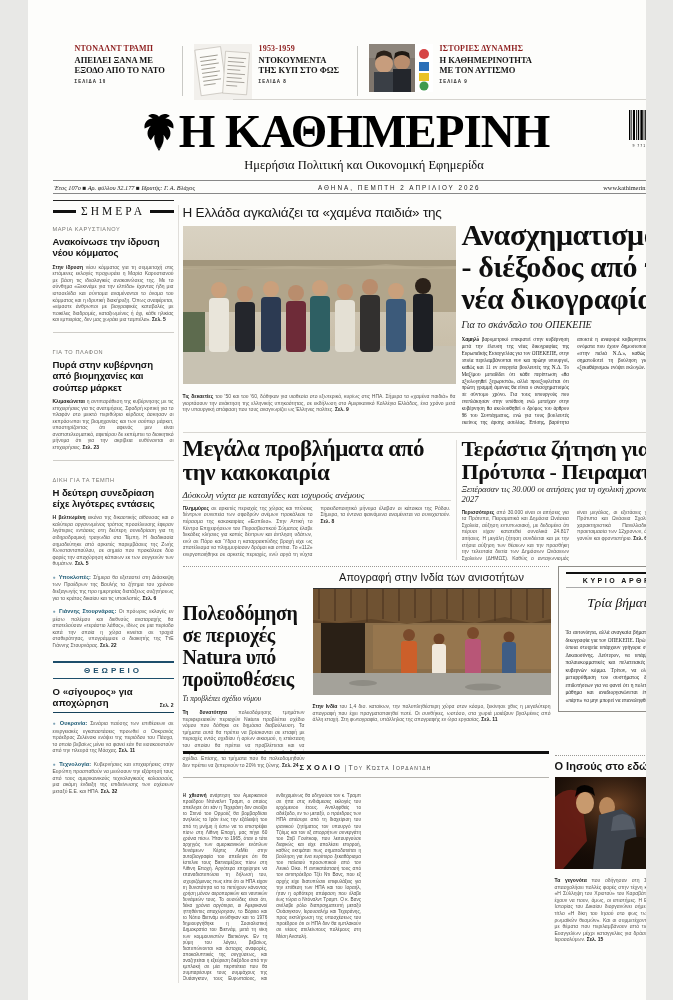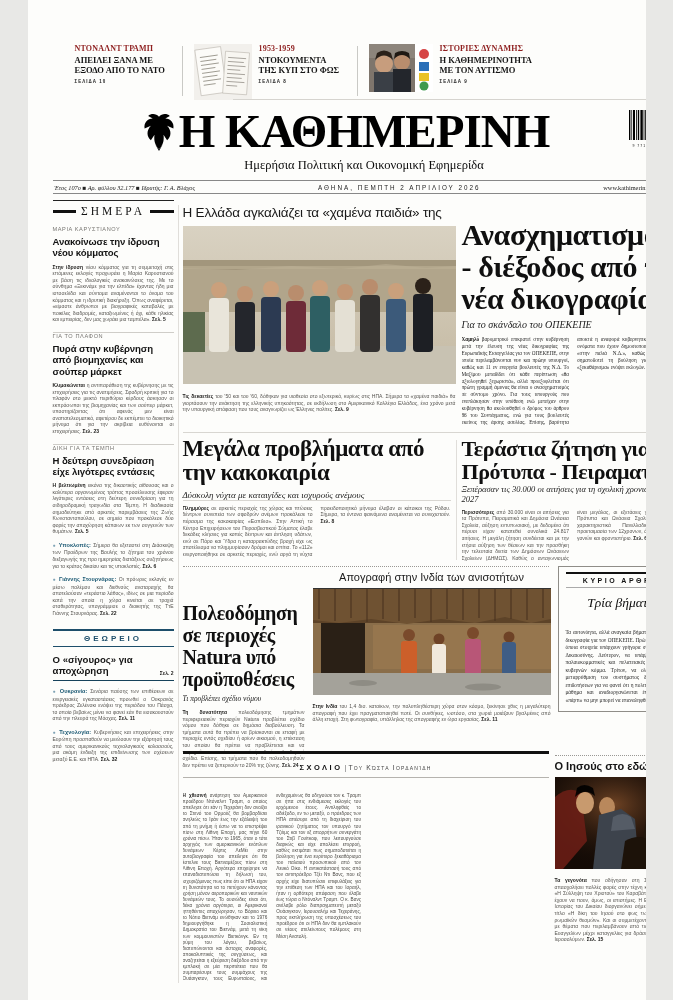--- a/index.html
+++ b/index.html
@@ -28,21 +28,21 @@
   .mi-left{font-family:"Liberation Serif",serif;font-style:italic;}
   .mi-center{letter-spacing:2px;font-size:6.3px;}
   .mi-right{font-family:"Liberation Serif",serif;}
   
   .sidebar{position:absolute;left:25px;top:200px;width:121px;}
   .vrule-sidebar{position:absolute;left:150px;top:205px;height:778px;width:1px;background:#e0dedA;}
   .sec-header{border-top:1px solid #222;padding-top:4px;display:flex;align-items:center;gap:5px;
               font-family:"Liberation Serif",serif;font-size:11.5px;letter-spacing:3px;color:#111;}
   .sec-header::before,.sec-header::after{content:"";height:3px;background:#111;flex:1;}
   .sb-item{margin-top:9px;}
-  .sb-item + .sb-item{border-top:1px solid #cfcdc8;padding-top:0;}
+  .sb-item + .sb-item{border-top:1px solid #cfcdc8;padding-top:16px;}
   .kicker{font-size:5.6px;color:#787672;letter-spacing:.6px;margin-bottom:4px;}
   .sb-h{font-size:9.6px;font-weight:bold;line-height:1.18;color:#141414;margin-bottom:4px;letter-spacing:-.1px;}
   .sb-body,.cap,.bullet{font-size:5px;line-height:1.32;color:#55534f;text-align:justify;}
   .lead{font-weight:bold;color:#232220;}
   .pg{font-weight:bold;color:#232220;}
   .bullet{margin-top:7px;}
   .bullet .dot{color:#7fa3b5;font-size:5px;}
   .bullet .term{font-weight:bold;color:#1c5a74;font-size:5.6px;}
   .theoreio{margin-top:12px;border-top:2px solid #1d4e6b;}
   .th-label{font-size:8px;font-weight:bold;letter-spacing:3px;color:#1d4e6b;text-align:center;

